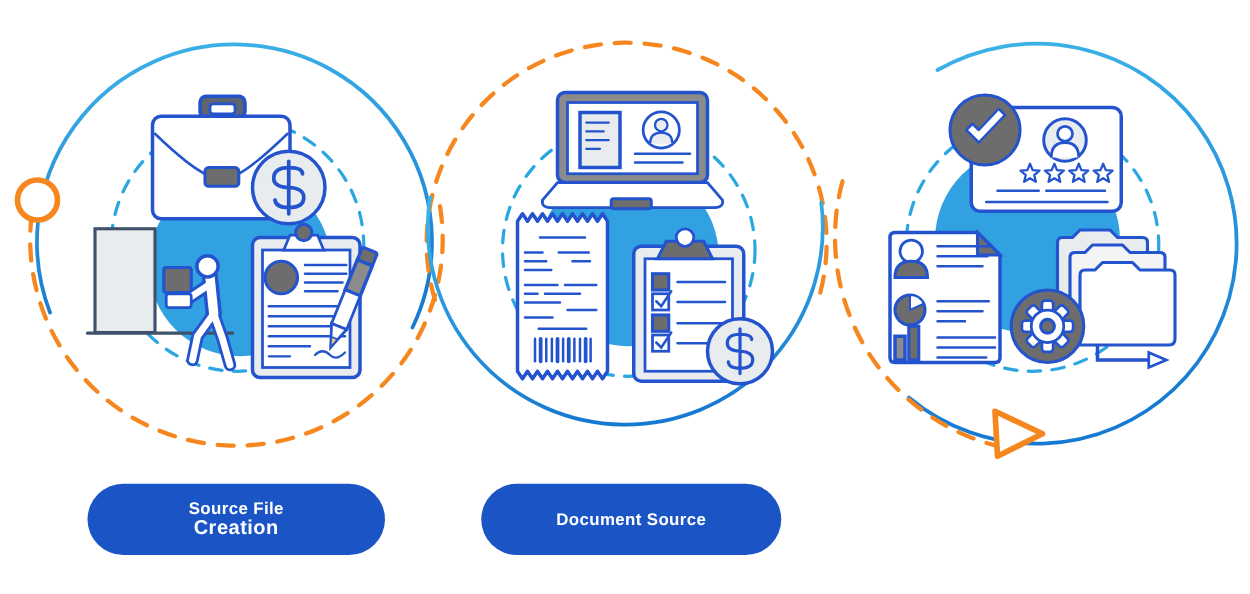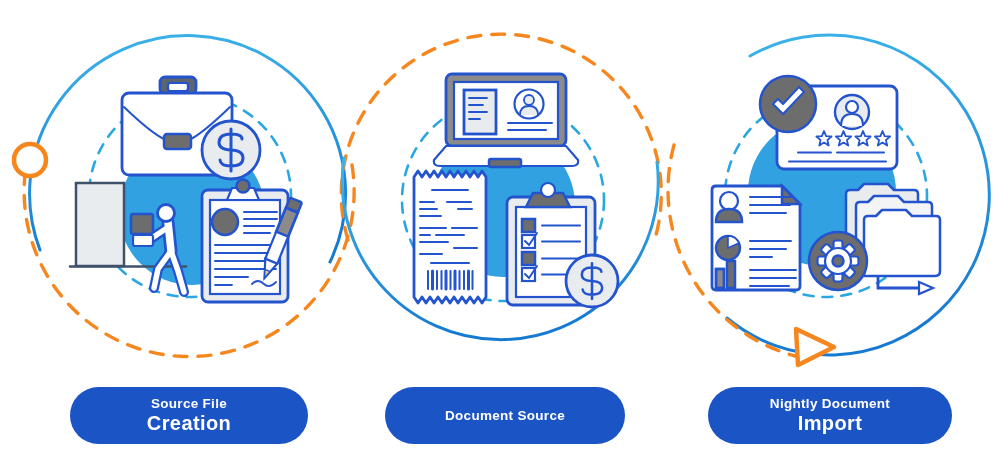--- a/index.html
+++ b/index.html
@@ -22,21 +22,21 @@
   .limbU{stroke:var(--royal);fill:none;stroke-linecap:round;stroke-linejoin:round;}
   .limbO{stroke:#fff;fill:none;stroke-linecap:round;stroke-linejoin:round;}
   .dollar{stroke:var(--royal);stroke-width:3;fill:none;stroke-linecap:round;}
   .star{fill:#fff;stroke:var(--royal);stroke-width:1.8;stroke-linejoin:round;}
   .slateln{stroke:var(--slate);stroke-width:2.5;fill:none;stroke-linecap:round;}
   
   .pill{position:absolute;top:387px;height:57px;border-radius:29px;background:var(--pill);
         color:#fff;display:flex;flex-direction:column;justify-content:center;
         text-align:center;line-height:1.15;}
   .pill .l1{font-size:13.5px;font-weight:700;letter-spacing:.3px;}
-  .pill .l2{font-size:20px;font-weight:700;letter-spacing:.4px;}
+  .pill .l2{font-size:16px;font-weight:700;letter-spacing:.4px;}
 </style>
 </head>
 <body>
 
 <div class="stage">
 
 <svg width="1000" height="475" viewBox="0 0 1000 475">
   <defs>
     <linearGradient id="gradCyan" x1="0" y1="0" x2="0.15" y2="1">
       <stop offset="0" style="stop-color:var(--grad-start)"></stop>
@@ -252,17 +252,13 @@
   </g>
 </svg>
 
   <div class="pill" style="left:70px;width:238px;">
     <span class="l1">Source File</span>
     <span class="l2">Creation</span>
   </div>
   <div class="pill" style="left:385px;width:240px;">
     <span class="l1">Document Source</span>
   </div>
-  <div class="pill" style="left:708px;width:244px;">
-    <span class="l1">Nightly Document</span>
-    <span class="l2">Import</span>
-  </div>
 </div>
 
 </body></html>

